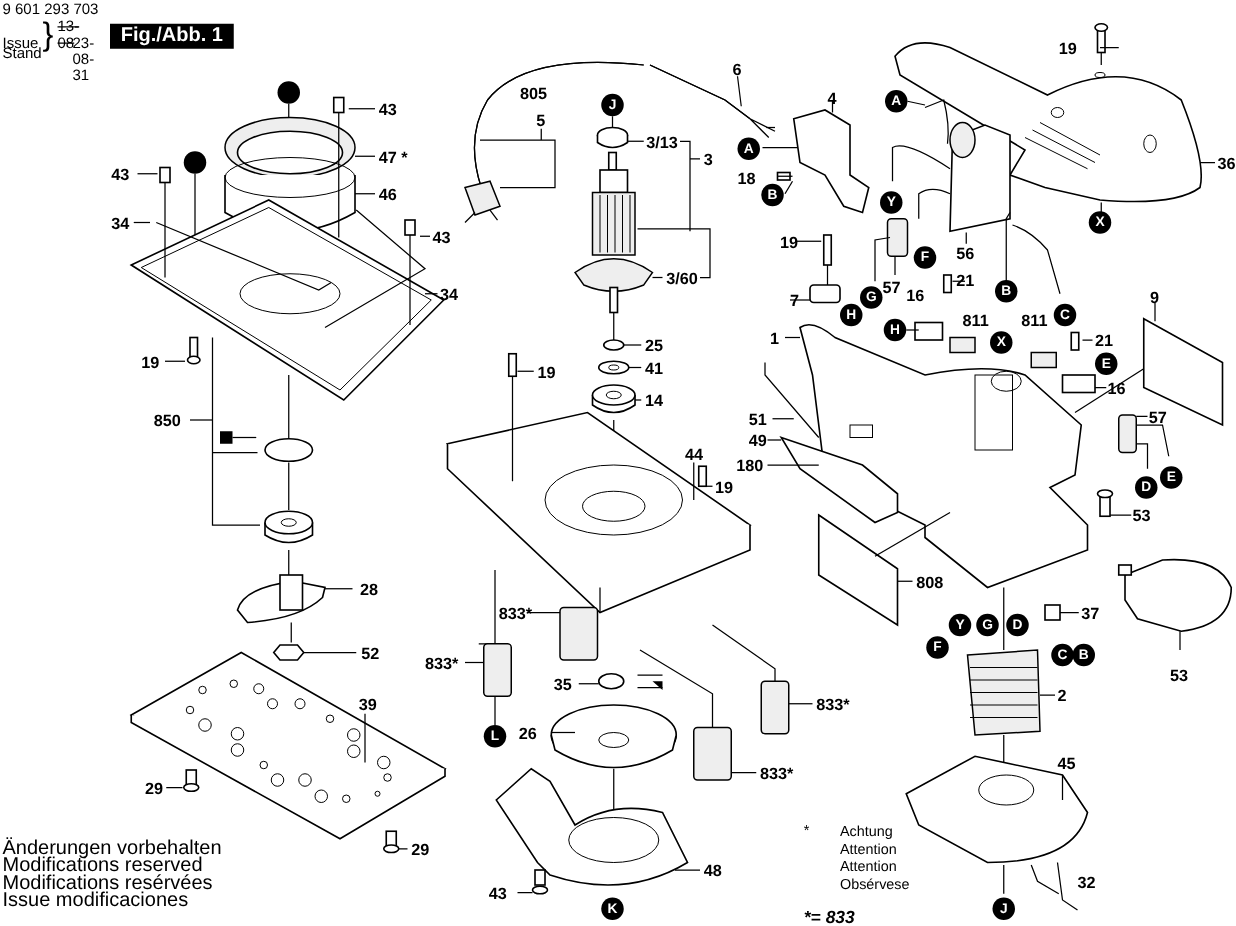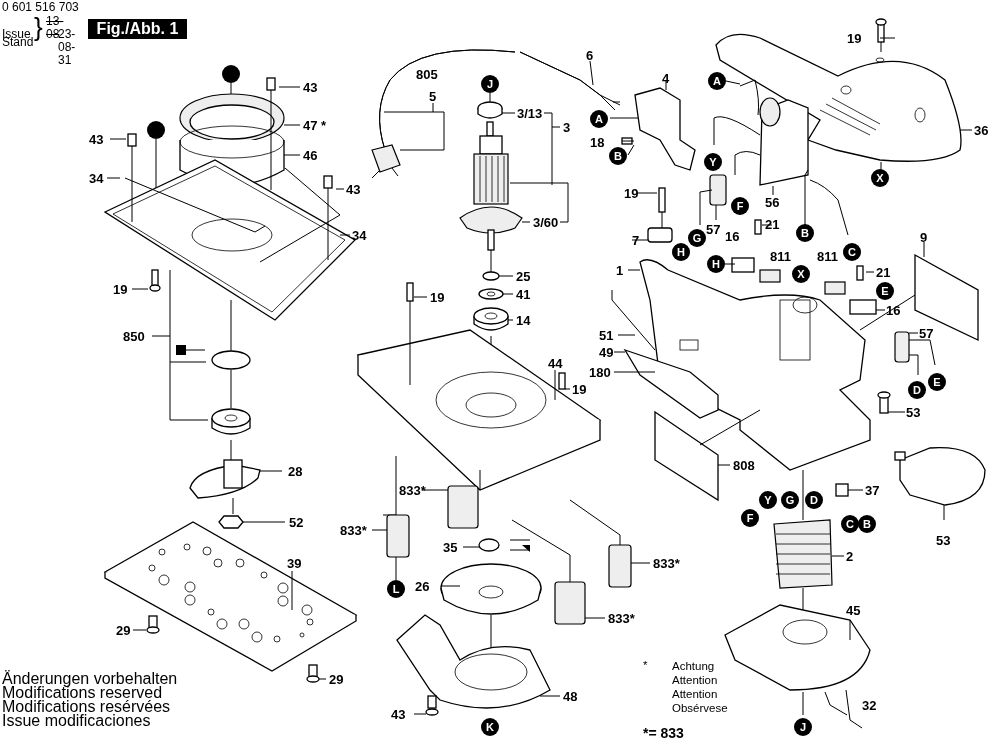--- a/index.html
+++ b/index.html
@@ -10,34 +10,34 @@
   .hdr .issue{position:absolute;left:0;top:28px;white-space:nowrap;text-align:right;}
   .hdr .brace{position:absolute;left:32px;top:14px;font-size:26px;line-height:26px;}
   .hdr .old{position:absolute;left:44px;top:15px;text-decoration:line-through;}
   .hdr .new{position:absolute;left:56px;top:28px;}
   .fig{position:absolute;left:88px;top:19px;width:99px;height:20px;background:#000;color:#fff;font-weight:bold;font-size:16px;line-height:20px;text-align:center;}
   .notes{position:absolute;left:2px;top:672px;font-size:16px;line-height:14px;}
   .notes div{white-space:nowrap;}
   .attn{position:absolute;left:643px;top:658px;font-size:11.5px;line-height:14px;}
   .attn .star{position:absolute;left:0;top:0;}
   .attn .lines{position:absolute;left:12px;top:1px;margin-left:17px;}
-  .attn .eq{position:absolute;left:0;top:68px;font-weight:bold;font-size:14px;white-space:nowrap;}
+  .attn .eq{position:absolute;left:0;top:68px;font-weight:bold;font-size:14px;white-space:nowrap;font-style:italic;}
   svg#diagram{position:absolute;left:0;top:0;}
   .lbl{font-family:"Liberation Sans",sans-serif;font-weight:bold;font-size:13px;fill:#000;}
   .cl{font-family:"Liberation Sans",sans-serif;font-weight:bold;font-size:11px;fill:#fff;text-anchor:middle;dominant-baseline:central;}
   .ln{stroke:#000;stroke-width:1;fill:none;}
   .pt{stroke:#000;stroke-width:1.3;fill:#fff;}
   .ptg{stroke:#000;stroke-width:1.2;fill:#eee;}
   .thin{stroke:#000;stroke-width:0.8;fill:none;}
 </style>
 </head>
 <body>
 
 <div class="hdr">
-  <div class="num">0 601 516 703</div>
+  <div class="num">9 601 293 703</div>
   <div class="stand">Stand</div>
   <div class="issue">Issue</div>
   <div class="brace">}</div>
   <div class="old">13-08</div>
   <div class="new">23-08-31</div>
 </div>
 <div class="fig">Fig./Abb. 1</div>
 
 <svg id="diagram" width="989" height="741" viewBox="0 0 989 741">
 

